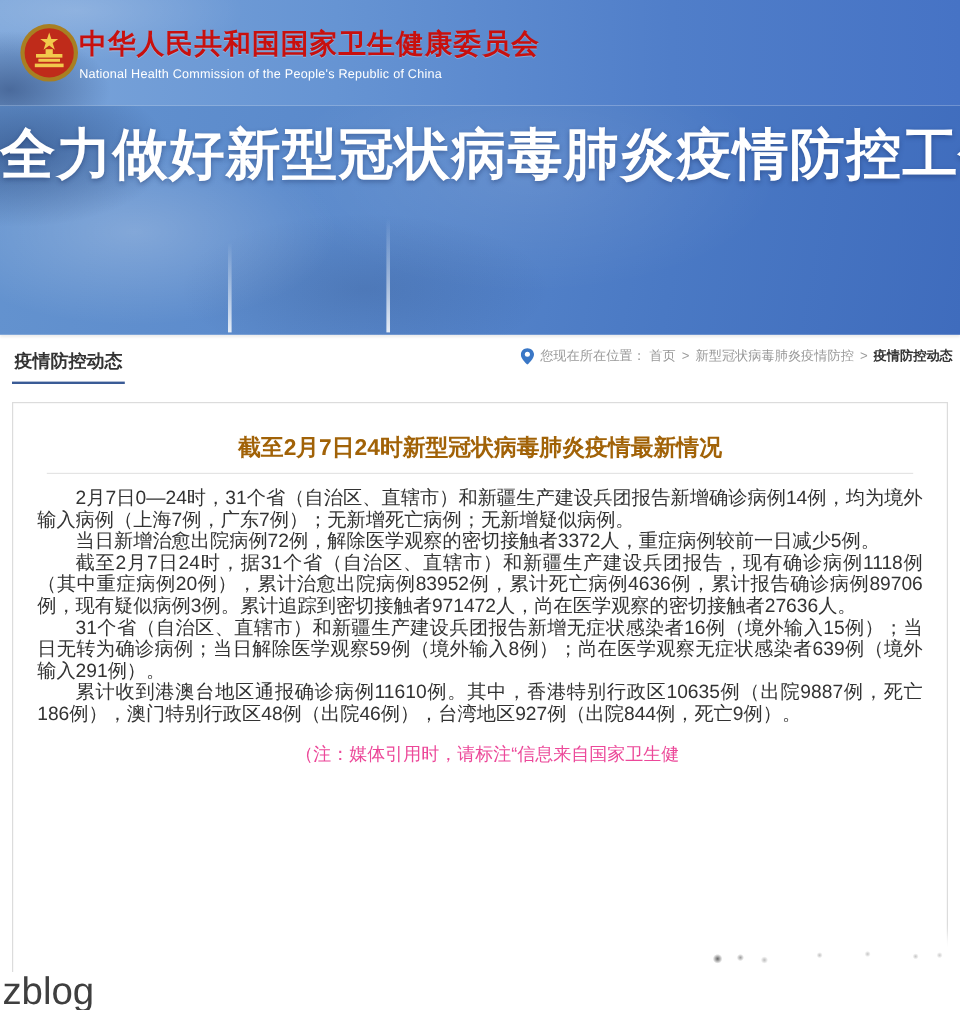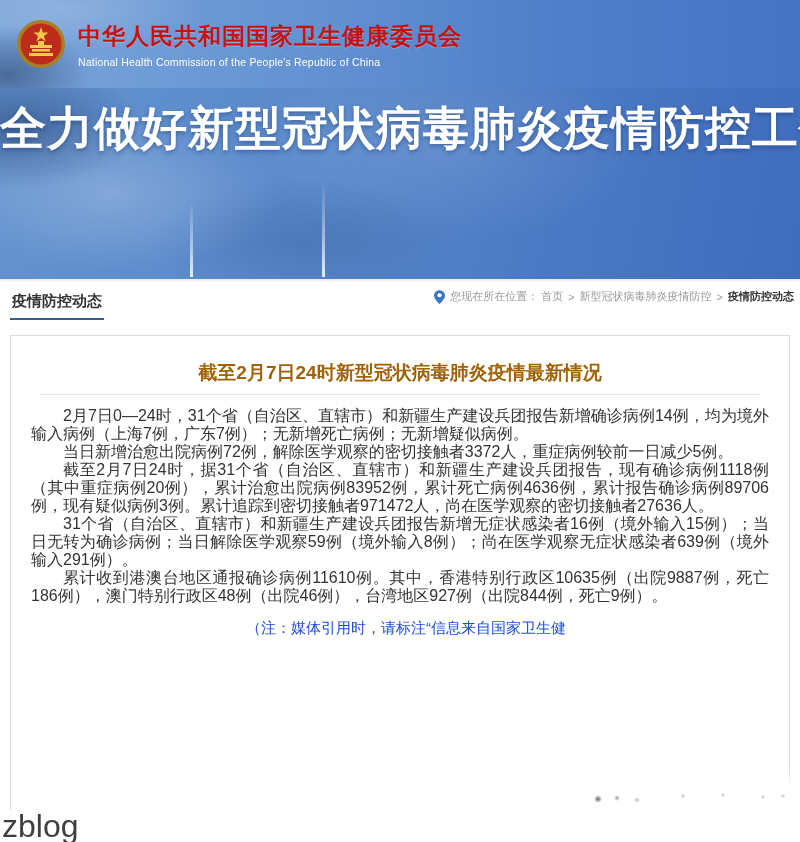--- a/index.html
+++ b/index.html
@@ -6,21 +6,21 @@
   .page{position:relative;width:800px;height:842px;overflow:hidden;background:#fff;
         font-family:"Liberation Sans","DejaVu Sans",sans-serif;}
 
   
   .site-header{position:relative;height:88px;display:flex;align-items:center;padding-left:16px;box-sizing:border-box;
     background:
       radial-gradient(ellipse 120px 70px at 1% 85%, rgba(15,35,80,.45), transparent 70%),
       radial-gradient(ellipse 200px 60px at 8% 10%, rgba(255,255,255,.18), transparent 70%),
       linear-gradient(to right,#7ba5da 0%,#6694d3 35%,#507ec9 70%,#4673c5 100%);}
   .emblem{width:50px;height:50px;flex:0 0 auto;}
-  .header-text{margin-left:12px;}
+  .header-text{}
   .header-title-cn{color:#c8100e;font-size:23px;font-weight:bold;letter-spacing:1px;
                    text-shadow:0 1px 0 rgba(255,255,255,.25);}
   .header-title-en{color:#fff;font-size:10.5px;font-weight:normal;margin-top:4px;letter-spacing:.2px;}
 
   
   .banner{position:relative;height:191px;
     background:
       radial-gradient(ellipse 180px 90px at 2% 20%, rgba(15,35,80,.40), transparent 70%),
       radial-gradient(ellipse 260px 120px at 14% 55%, rgba(255,255,255,.22), transparent 65%),
       radial-gradient(ellipse 220px 90px at 38% 80%, rgba(25,50,100,.18), transparent 70%),
@@ -54,21 +54,21 @@
   .tools{position:absolute;right:2px;top:-2px;display:flex;}
   .tool-btn{width:23px;height:22px;margin-left:5px;border:1px solid #ccc;border-radius:2px;
             background:linear-gradient(#fff,#f2f2f2);display:flex;align-items:center;justify-content:center;
             font-size:12px;color:#888;cursor:pointer;box-sizing:border-box;}
   .tool-btn.darker{color:#555;}
   .meta-divider{border-bottom:1px solid #e4e4e4;margin:8px 8px 0;}
 
   .article-body{margin-top:12px;font-size:16px;line-height:18px;color:#333;text-align:justify;}
   .article-body p{margin:0;text-indent:2em;}
 
-  .article-note{margin-top:14px;padding-left:215px;color:#1d4ed8;font-size:15px;}
+  .article-note{margin-top:14px;padding-left:215px;color:#ec4899;font-size:15px;}
 
   
   .erase-blob{position:absolute;left:585px;top:790px;width:230px;height:70px;background:#fff;
               box-shadow:0 0 10px 10px #fff;}
   .erase-blob::before{content:"";position:absolute;left:8px;top:4px;width:60px;height:10px;
       background:
         radial-gradient(circle 3px at 5px 5px, rgba(60,60,60,.8), transparent 4px),
         radial-gradient(circle 2px at 24px 4px, rgba(90,90,90,.6), transparent 3px),
         radial-gradient(circle 2px at 44px 6px, rgba(120,120,120,.5), transparent 3px);}
   .erase-blob::after{content:"";position:absolute;left:90px;top:2px;width:120px;height:8px;

